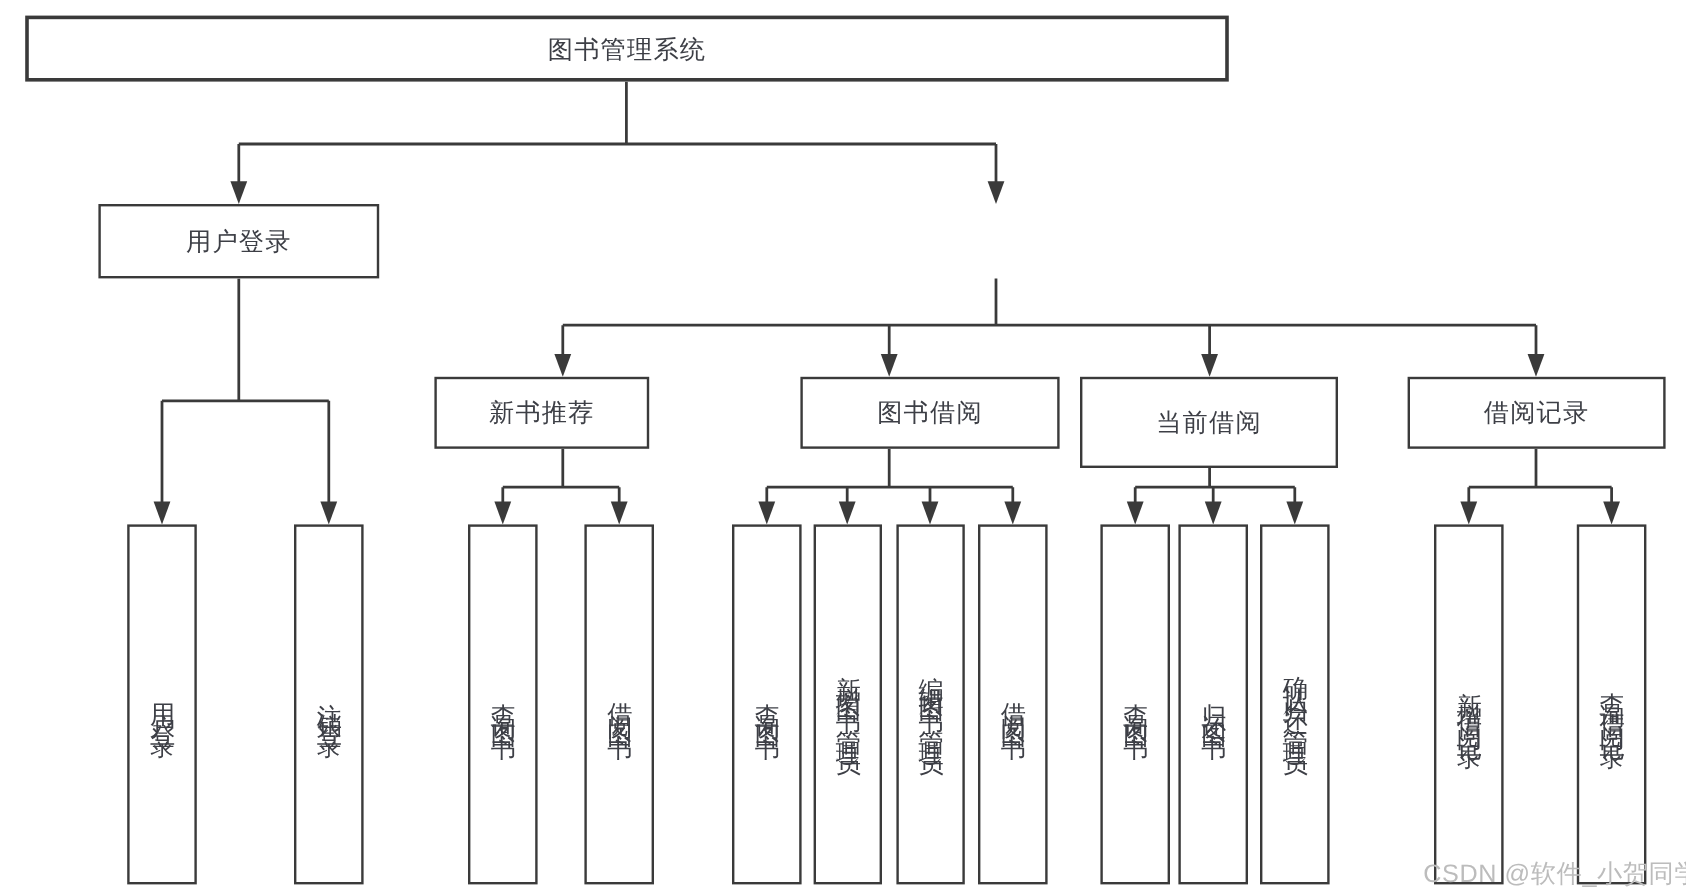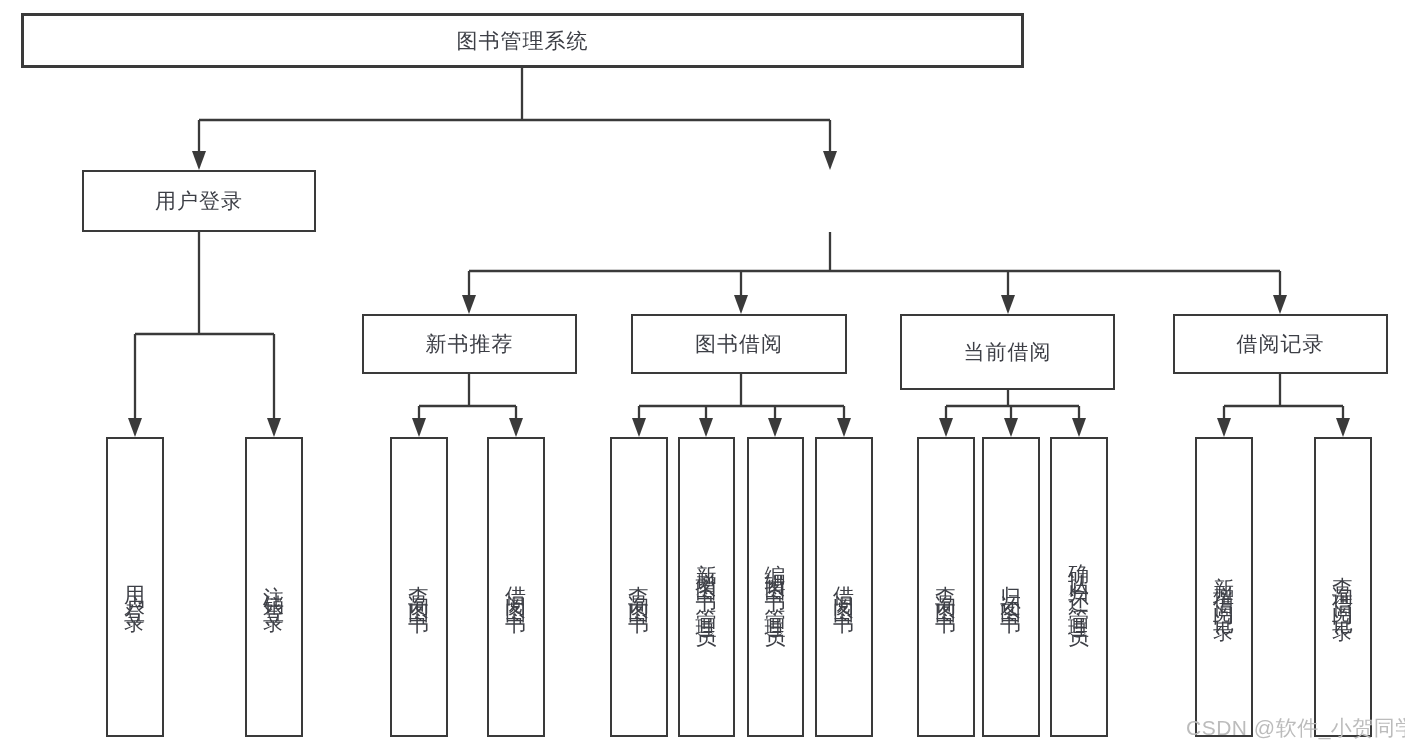--- a/index.html
+++ b/index.html
@@ -99,24 +99,24 @@
   </svg>
 
   <div class="node root h" style="left:21px;top:13px;width:1003px;height:55px">
     <span class="lbl">图书管理系统</span>
   </div>
 
   <div class="node h" style="left:82px;top:170px;width:234px;height:62px">
     <span class="lbl">用户登录</span>
   </div>
 
-  <div class="node h" style="left:362px;top:314px;width:215px;height:60px">
+  <div class="node h" style="left:362px;top:314px;width:179px;height:60px">
     <span class="lbl">新书推荐</span>
   </div>
-  <div class="node h" style="left:631px;top:314px;width:216px;height:60px">
+  <div class="node h" style="left:667px;top:314px;width:216px;height:60px">
     <span class="lbl">图书借阅</span>
   </div>
   <div class="node h" style="left:900px;top:314px;width:215px;height:76px">
     <span class="lbl">当前借阅</span>
   </div>
   <div class="node h" style="left:1173px;top:314px;width:215px;height:60px">
     <span class="lbl">借阅记录</span>
   </div>
 
   <div class="node v" style="left:106px;top:437px;width:58px;height:300px">

